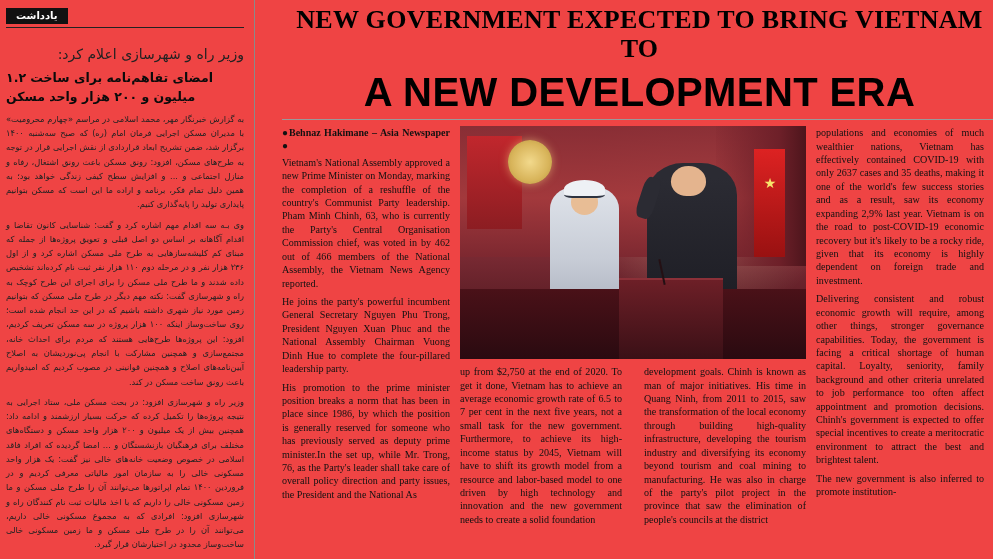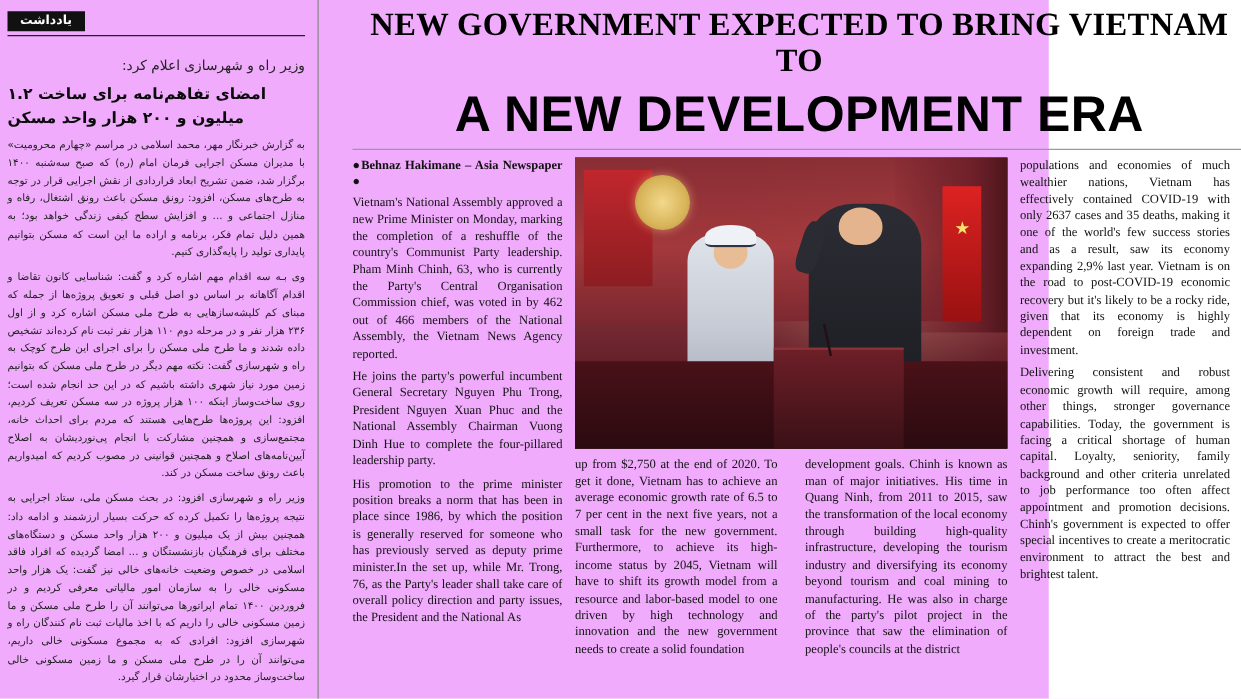--- a/index.html
+++ b/index.html
@@ -9,23 +9,23 @@
   }
   body {
     width: 993px;
     height: 559px;
     overflow: hidden;
     font-family: "Liberation Serif", serif;
     color: #111;
   }
   .page {
     position: relative;
-    width: 839px;
+    width: 993px;
     height: 559px;
-    background: #f0abfc;
+    background: #ef4444;
   }
 
   
   .farsi-col {
     position: absolute;
     left: 0;
     top: 0;
     width: 252px;
     height: 559px;
     padding: 0 8px 0 6px;
@@ -46,21 +46,21 @@
     font-size: 10px;
     font-weight: bold;
     padding: 2px 10px 3px 10px;
     letter-spacing: 0.5px;
   }
   .farsi-rule {
     border-top: 1px solid #222;
     margin: 3px 0 4px 0;
   }
   .farsi-kicker {
-    font-size: 11px;
+    font-size: 14px;
     line-height: 1.5;
     color: #222;
     margin: 16px 0 3px 0;
     text-align: right;
   }
   .farsi-head {
     font-size: 12.5px;
     font-weight: bold;
     line-height: 1.55;
     color: #0b0b0b;
@@ -346,18 +346,19 @@
           </div>
           <div class="col">
             <p>development goals. Chinh is known as man of major initiatives. His time in Quang Ninh, from 2011 to 2015, saw the transformation of the local economy through building high-quality infrastructure, developing the tourism industry and diversifying its economy beyond tourism and coal mining to manufacturing. He was also in charge of the party's pilot project in the province that saw the elimination of people's councils at the district</p>
           </div>
         </div>
       </div>
 
       <div class="col">
         <p>populations and economies of much wealthier nations, Vietnam has effectively contained COVID-19 with only 2637 cases and 35 deaths, making it one of the world's few success stories and as a result, saw its economy expanding 2,9% last year. Vietnam is on the road to post-COVID-19 economic recovery but it's likely to be a rocky ride, given that its economy is highly dependent on foreign trade and investment.</p>
         <p>Delivering consistent and robust economic growth will require, among other things, stronger governance capabilities. Today, the government is facing a critical shortage of human capital. Loyalty, seniority, family background and other criteria unrelated to job performance too often affect appointment and promotion decisions. Chinh's government is expected to offer special incentives to create a meritocratic environment to attract the best and brightest talent.</p>
+        <p>The new government is also inferred to promote institution-</p>
       </div>
 
     </div>
   </div>
 
 </div>
 
 </body></html>

